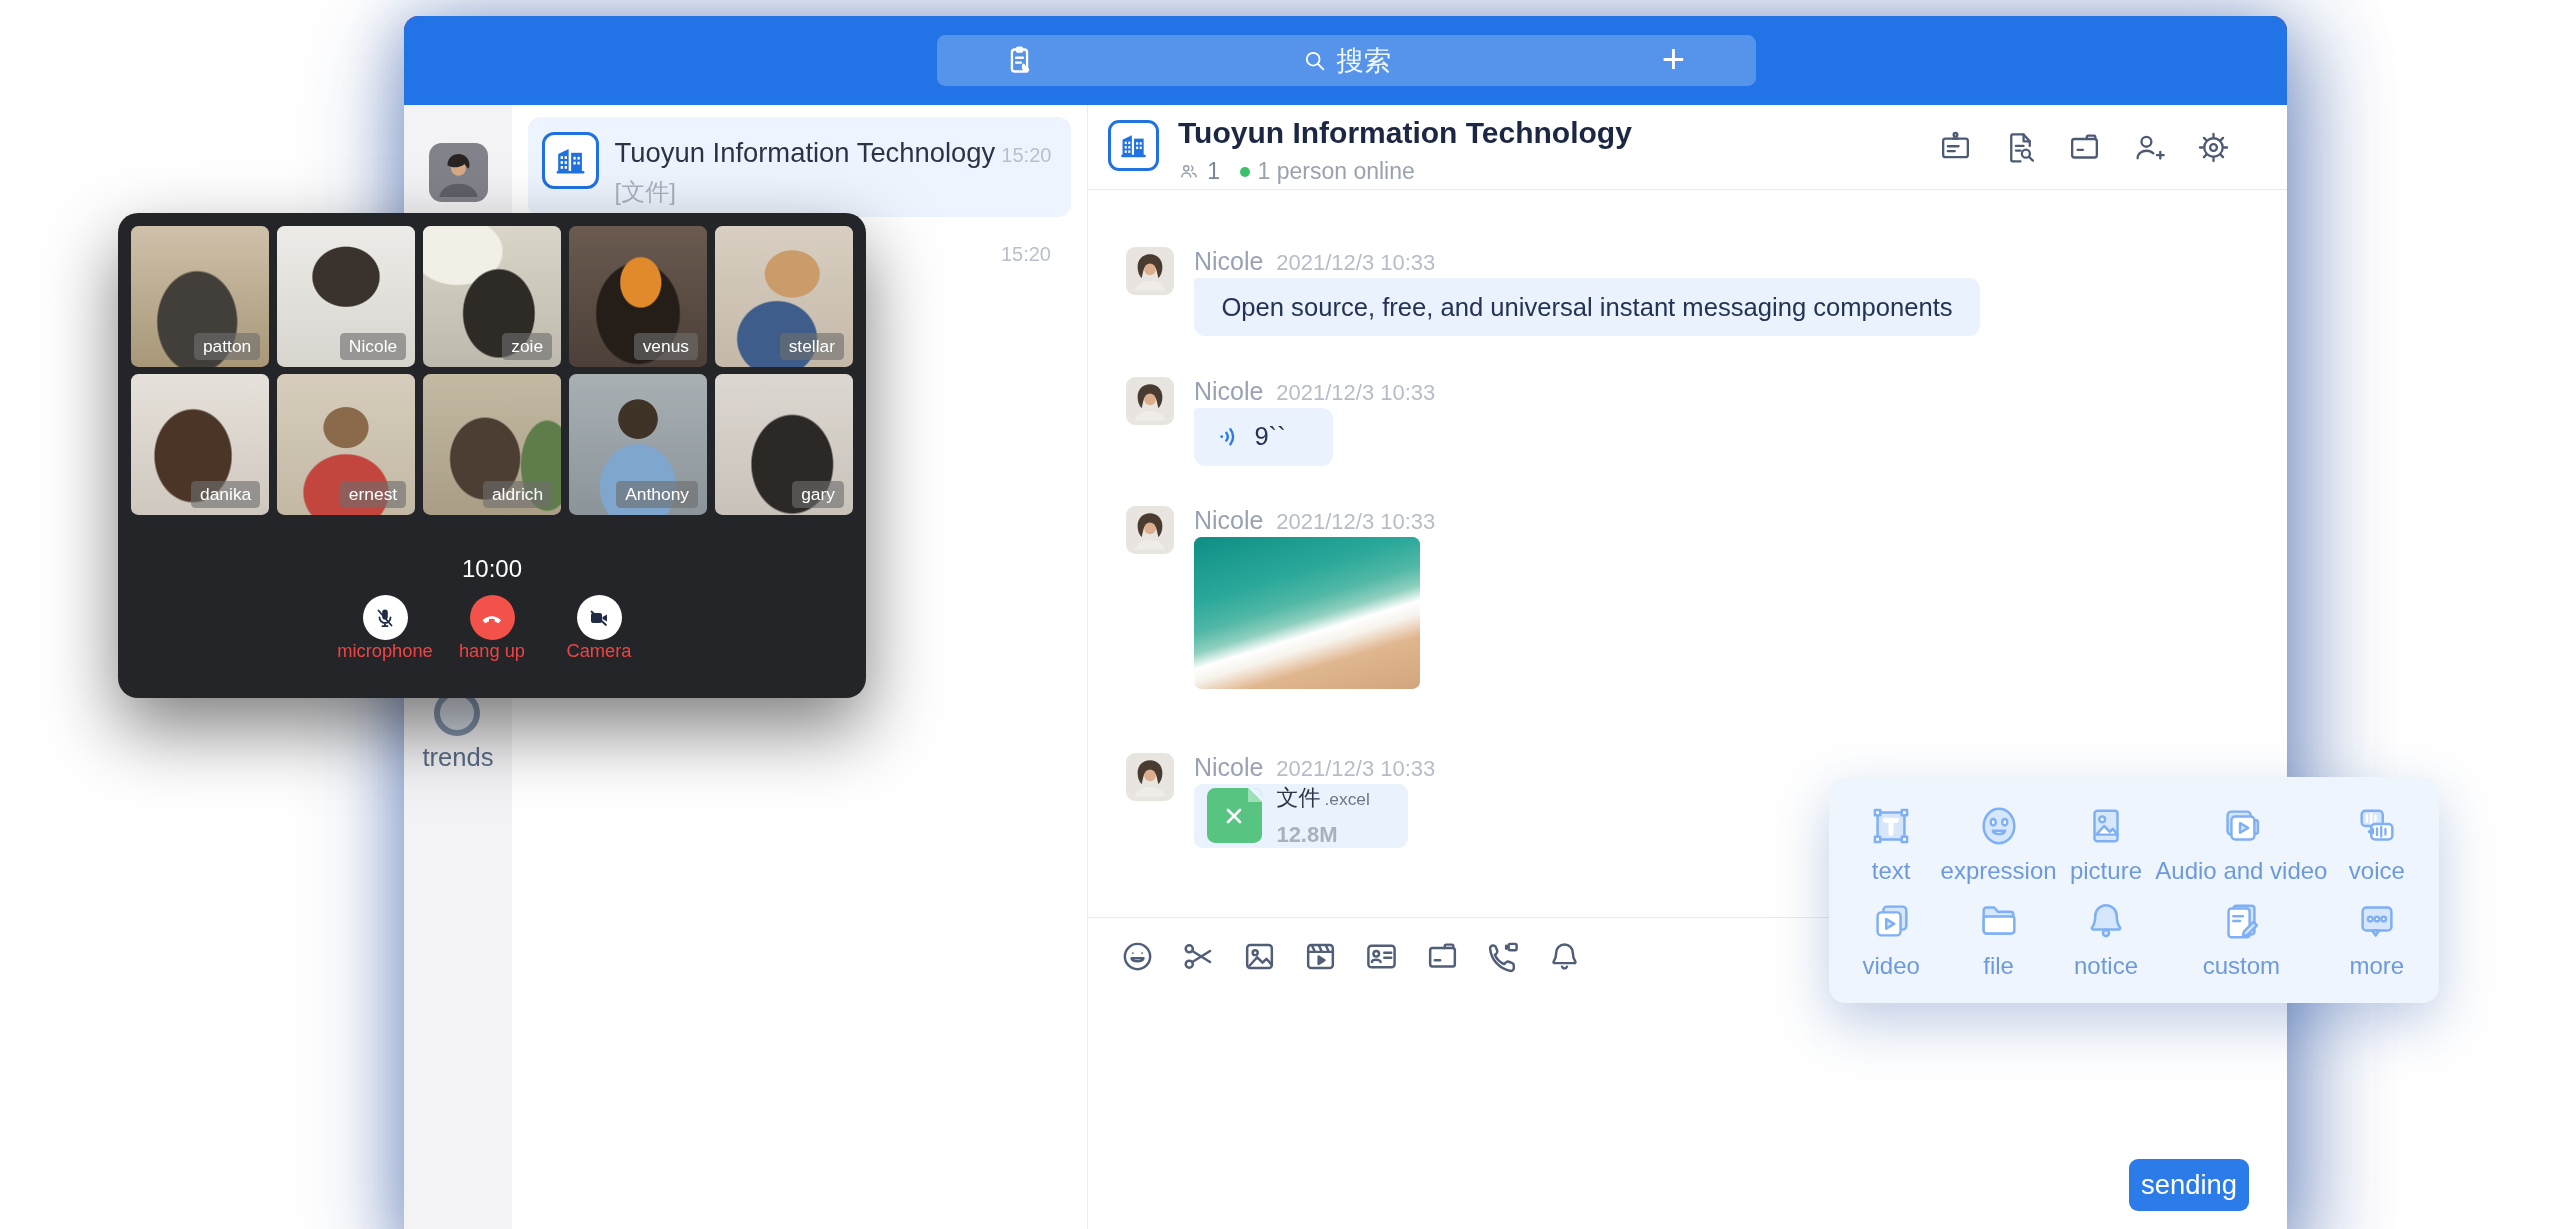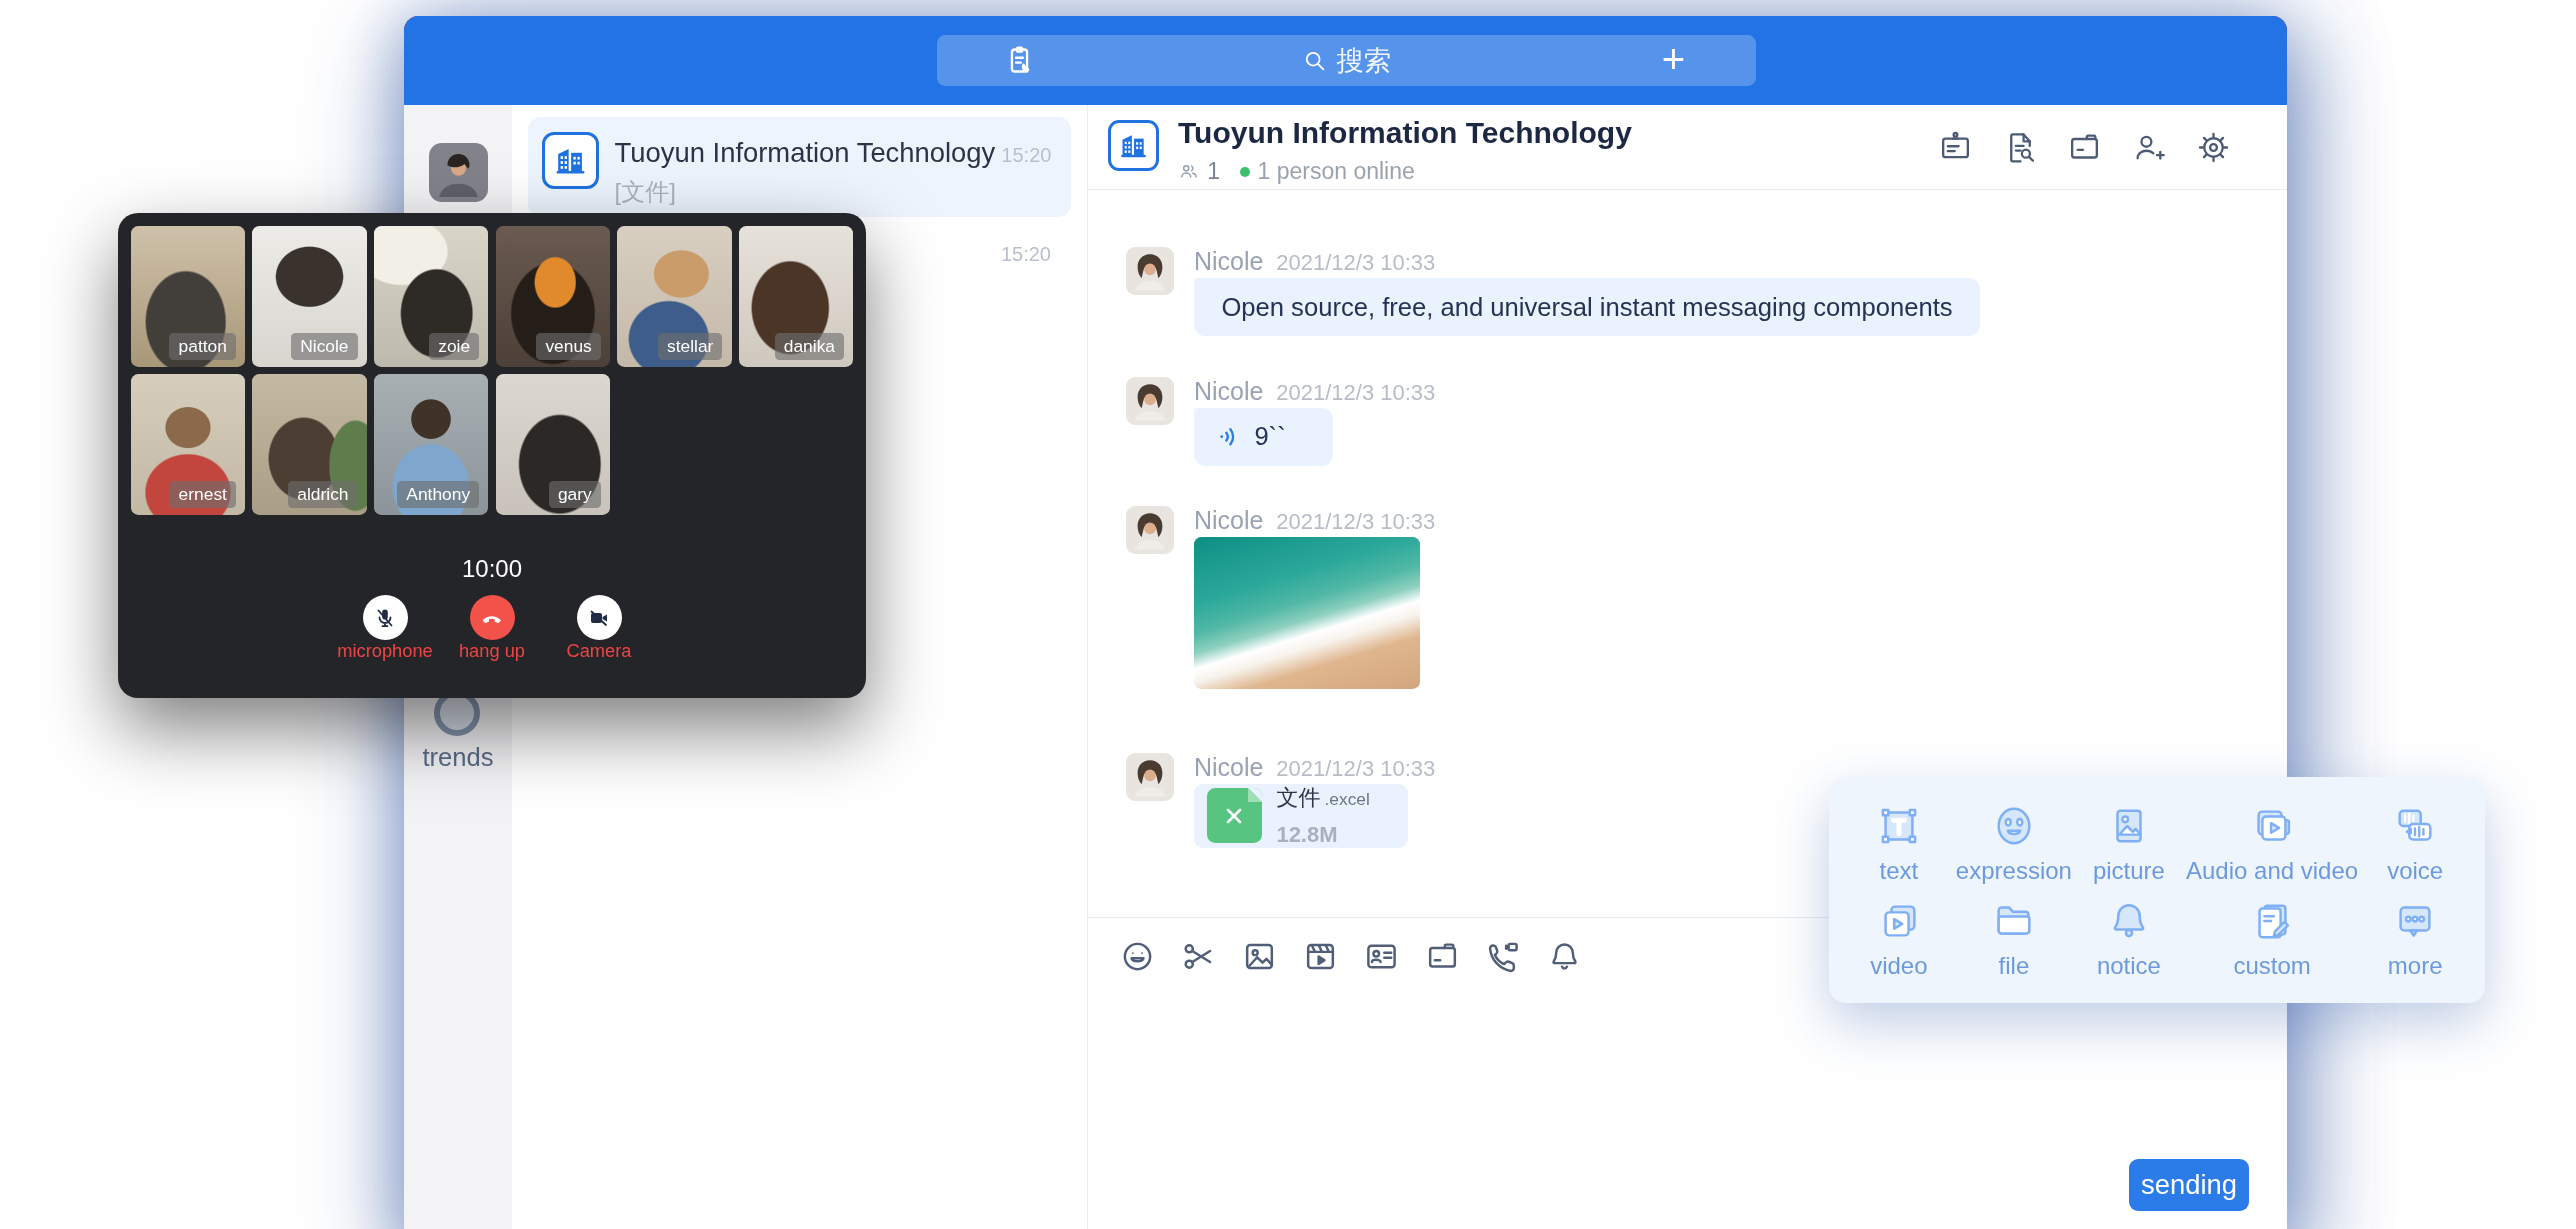--- a/index.html
+++ b/index.html
@@ -83,21 +83,21 @@
   .composer { height:329px; border-top:1.8px solid #e9ebef; position:relative; padding:20px 0 0 31px; flex:none; }
   .tools { display:flex; gap:24px; }
   .ticon { width:37px; height:37px; cursor:pointer; }
   .ticon svg { width:37px; height:37px; stroke:#515e77; fill:none; stroke-width:1.6; stroke-linecap:round; stroke-linejoin:round; }
   .send-btn { position:absolute; right:38px; bottom:35px; width:120px; height:52px; background:#2b7be8; border:none;
               border-radius:9.1px; color:#fff; font-size:27.4px; font-family:inherit; cursor:pointer; }
 
   
   .call-overlay { position:absolute; left:118px; top:213px; width:748px; height:485px; background:#232528;
                   border-radius:20px; z-index:50; padding:12.8px; box-shadow:0 31px 73px rgba(0,0,0,.5); }
-  .tiles { display:grid; grid-template-columns:repeat(6,1fr); grid-template-rows:141px 141px; gap:7.3px; }
+  .tiles { display:grid; grid-template-columns:repeat(5,1fr); grid-template-rows:141px 141px; gap:7.3px; }
   .tile { border-radius:7.3px; position:relative; overflow:hidden; }
   .tile-name { position:absolute; bottom:7.3px; right:9.1px; background:rgba(110,110,110,.62); color:#fff;
                font-size:17.4px; padding:2.7px 9.1px; border-radius:4.6px; }
   .p1 { background:radial-gradient(87px 110px at 48% 68%,#423f3a 0 45%,transparent 47%),linear-gradient(#cfc0aa,#a89878); }
   .p2 { background:radial-gradient(66px 59px at 50% 36%,#3a322c 0 50%,transparent 52%),linear-gradient(#ecebe7,#d8d5cf); }
   .p3 { background:radial-gradient(78px 96px at 55% 62%,#2e2a26 0 45%,transparent 47%),radial-gradient(110px 82px at 25% 18%,#f2efe6 0 40%,transparent 42%),linear-gradient(#d9d5c9,#bdb9ad); }
   .p4 { background:radial-gradient(71px 87px at 52% 40%,#e08a2c 0 28%,transparent 30%),radial-gradient(91px 110px at 50% 62%,#241d18 0 45%,transparent 47%),linear-gradient(#6a5a50,#4c4038); }
   .p5 { background:radial-gradient(64px 55px at 56% 34%,#c99c6a 0 42%,transparent 44%),radial-gradient(87px 82px at 45% 80%,#3f5d8a 0 45%,transparent 47%),linear-gradient(#d8cfc2,#c4b8a8); }
   .p6 { background:radial-gradient(84px 101px at 45% 58%,#4b3526 0 45%,transparent 47%),linear-gradient(#e6e1da,#cfc8bf); }
   .p7 { background:radial-gradient(55px 50px at 50% 38%,#8a6a4a 0 40%,transparent 42%),radial-gradient(87px 78px at 50% 84%,#c2463e 0 48%,transparent 50%),linear-gradient(#d6cdbc,#c2b8a4); }
@@ -113,21 +113,21 @@
   .ctrl-label { font-size:18.3px; color:#ef4444; }
   .cicon { stroke:#222b44; fill:none; stroke-width:1.8; stroke-linecap:round; stroke-linejoin:round; }
 
   
   .ctx-menu { position:absolute; left:860px; top:165px; width:149px; height:119px; background:#fff; border-radius:11px;
               z-index:60; overflow:hidden; box-shadow:0 7.3px 27.4px rgba(40,50,80,.16); }
   .ctx-item { height:59px; display:flex; align-items:center; justify-content:center; font-size:26.5px; color:#2c3347; cursor:pointer; }
   .ctx-item.hovered { background:#f3f3f5; }
 
   
-  .attach-panel { position:absolute; left:1829px; top:777px; width:656px; height:226px; background:#eff5fd;
+  .attach-panel { position:absolute; left:1829px; top:777px; width:610px; height:226px; background:#eff5fd;
                   border-radius:16.5px; z-index:70; box-shadow:0 20px 55px rgba(46,88,170,.30);
                   display:grid; grid-template-columns:repeat(5,1fr); grid-template-rows:1fr 1fr;
                   padding:20px 12.8px 16.5px; align-items:center; justify-items:center; }
   .ap-item { display:flex; flex-direction:column; align-items:center; gap:8.2px; cursor:pointer; }
   .ap-item svg { width:46px; height:46px; }
   .ap-label { font-size:24px; color:#6d9ade; white-space:nowrap; }
   .ap-s { stroke:#7fb0f5; stroke-width:1.3; stroke-linecap:round; stroke-linejoin:round; }
   .ap-f { fill:#d6e6fb; } .ap-w { fill:#ffffff; }
 
   .bicon { fill:#1f72e0; }

